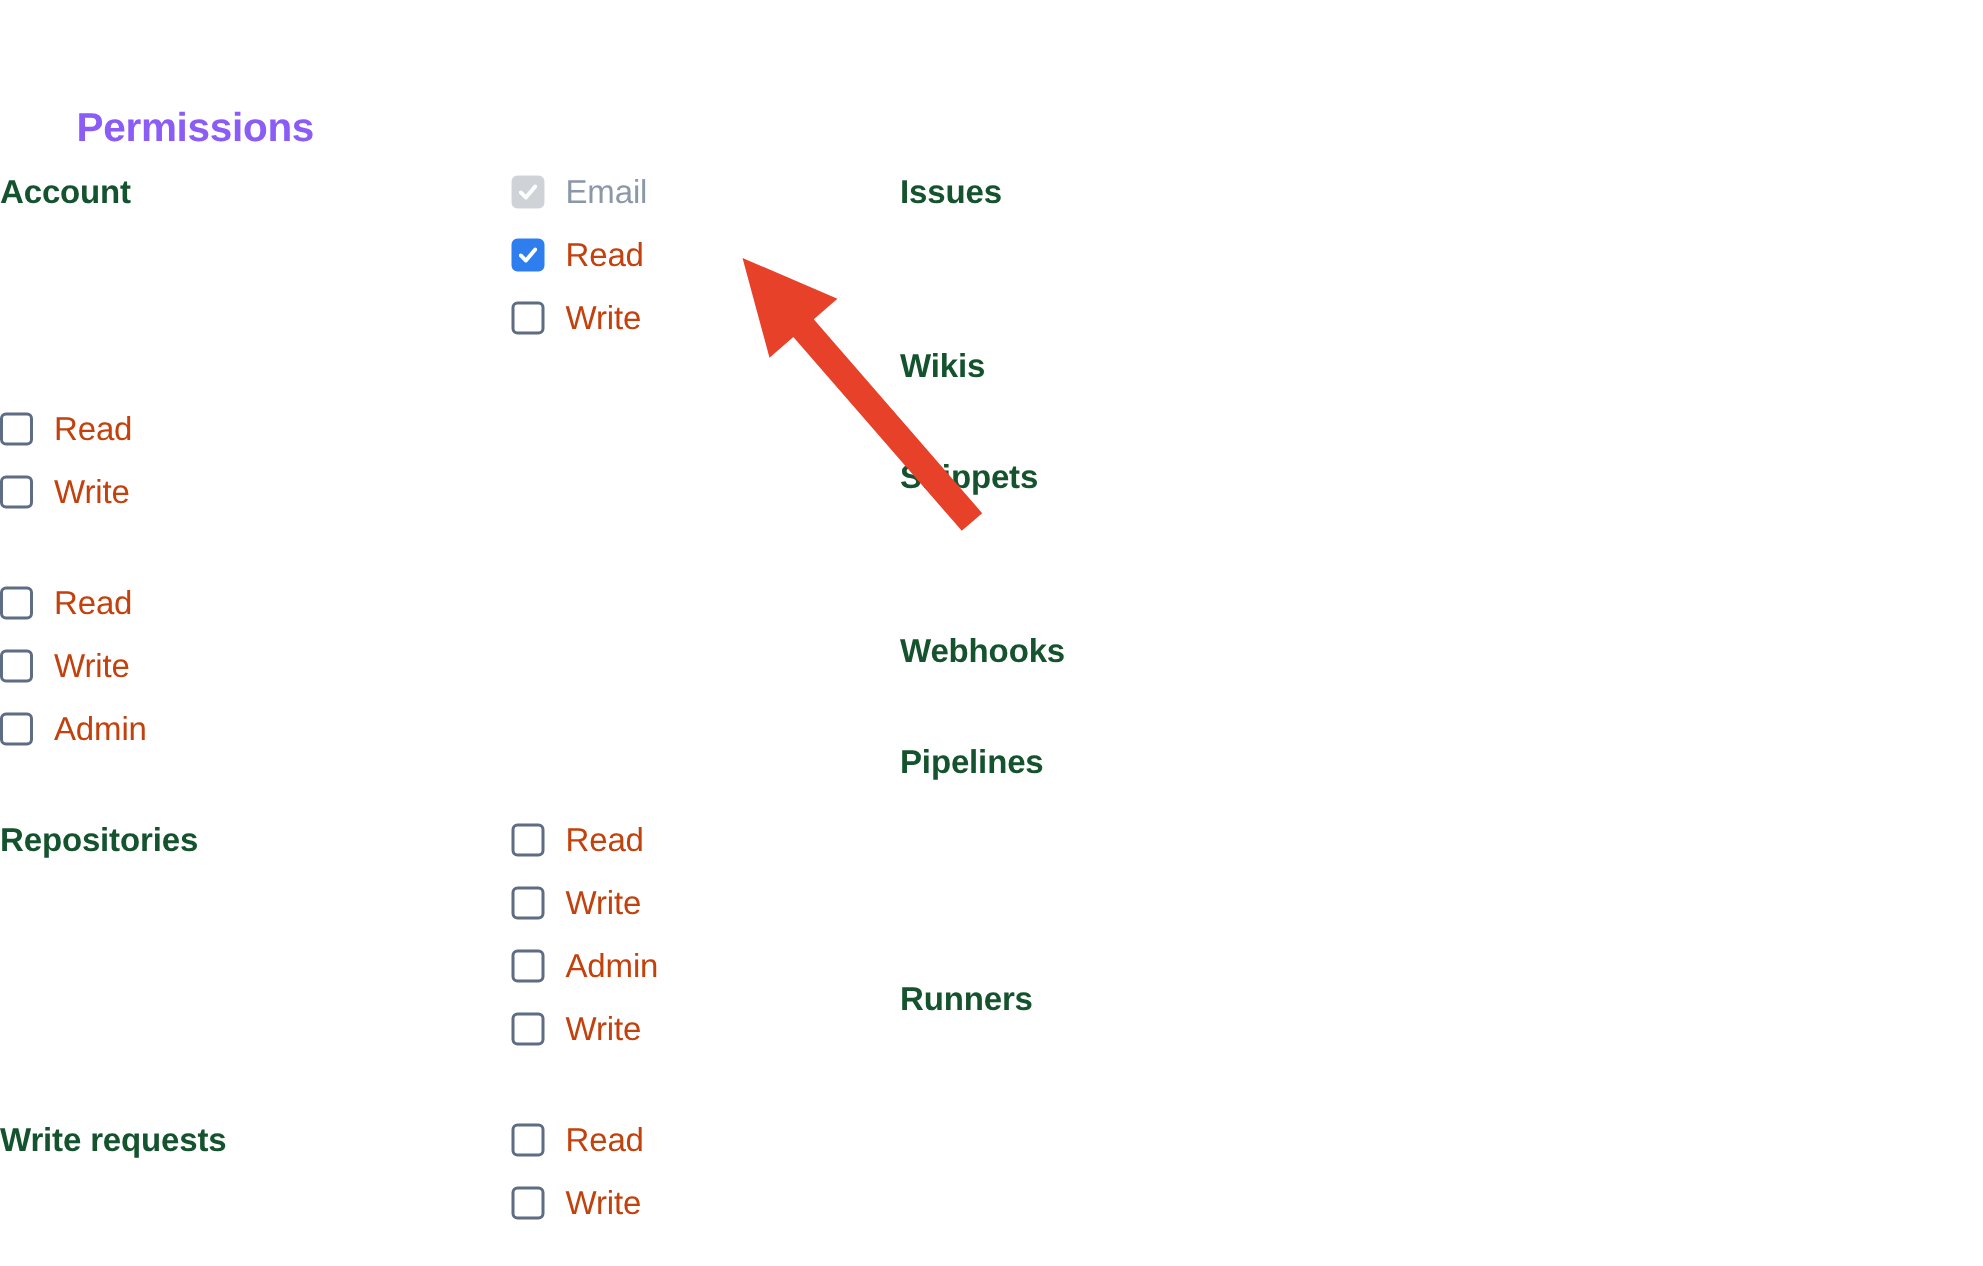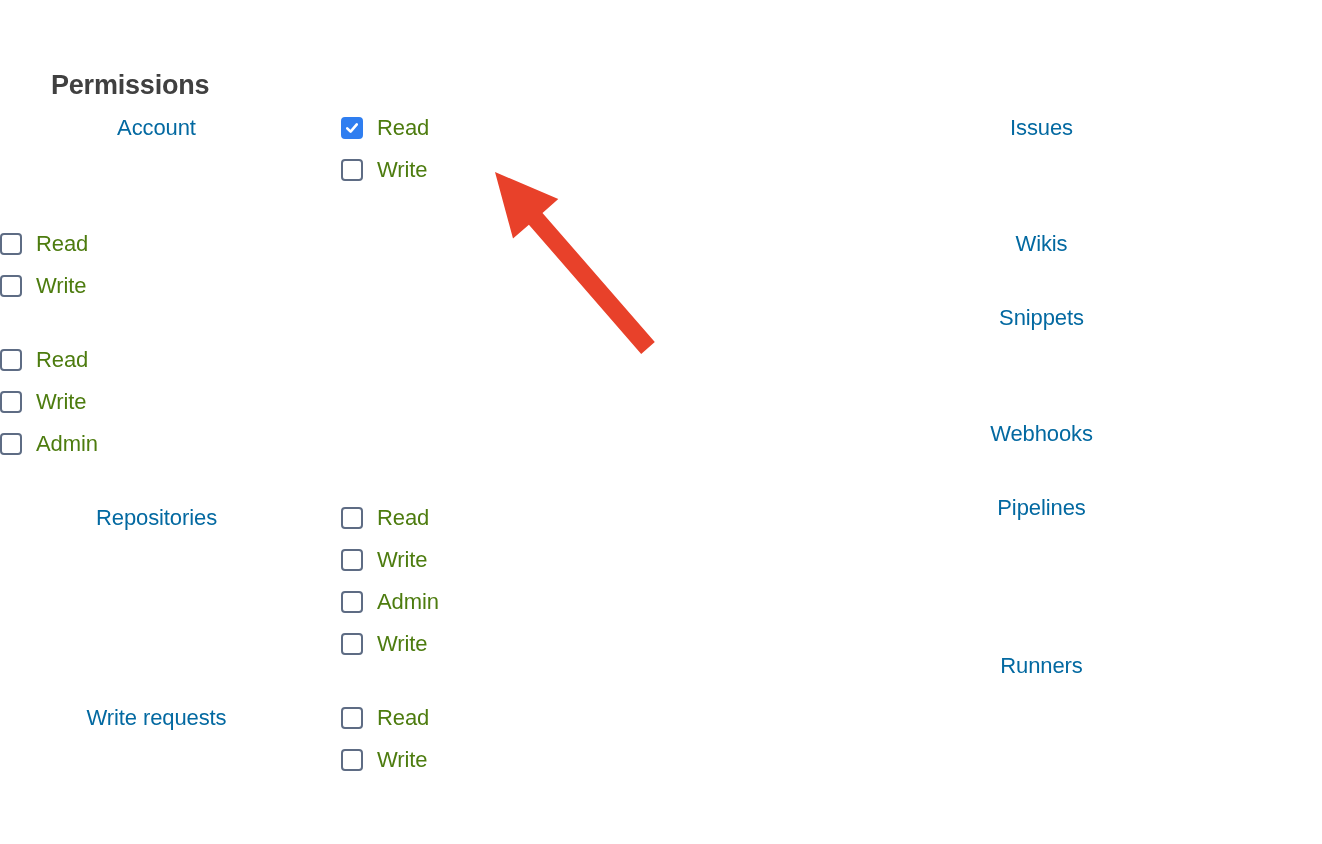--- a/index.html
+++ b/index.html
@@ -21,21 +21,21 @@
     position: absolute;
     inset: 0;
   }
 
   .page-title {
     position: absolute;
     left: 51px;
     top: 50px;
     font-size: 27px;
     font-weight: bold;
-    color: #404040;
+    color: #8b5cf6;
     letter-spacing: -0.2px;
     line-height: 34px;
     white-space: nowrap;
   }
 
   
   .perm-column {
     position: absolute;
     top: 107px;
   }
@@ -44,24 +44,24 @@
 
   
   .perm-group {
     display: flex;
     align-items: flex-start;
     margin-bottom: 32px;
   }
   .perm-group:last-child { margin-bottom: 0; }
 
   .group-label {
-    text-align: center;
+    text-align: left;
     font-size: 22px;
-    font-weight: normal;
-    color: #0369a1;
+    font-weight: bold;
+    color: #14532d;
     line-height: 42px;
     letter-spacing: -0.1px;
     padding-right: 28px;
     box-sizing: border-box;
     flex: 0 0 auto;
     white-space: pre-line;
   }
   .perm-column.left  .group-label { width: 341px; }
   .perm-column.right .group-label { width: 911px; }
 
@@ -107,21 +107,21 @@
     border-color: #2f7ef0;
     background: #2f7ef0;
   }
   .checkbox-box.disabled-checked {
     border-color: #cfd3d8;
     background: #cfd3d8;
   }
 
   .checkbox-label {
     font-size: 22px;
-    color: #4d7c0f;
+    color: #c2410c;
     line-height: 28px;
     letter-spacing: -0.1px;
     margin-left: 14px;
     white-space: nowrap;
   }
   .checkbox-label.disabled { color: #8c97a8; }
 
   
   #annotation-arrow {
     position: absolute;
@@ -137,20 +137,28 @@
 
 <div id="page-root">
 
   <h1 class="page-title">Permissions</h1>
 
   <div class="perm-column left">
       <div class="perm-group">
         <div class="group-label">Account</div>
         <div class="group-options">
           <label class="checkbox-row">
+            <span class="checkbox-box disabled-checked">
+              <svg class="tick" viewBox="0 0 12 12">
+                <path d="M1.2 6.3 L4.6 9.7 L10.8 2.4"></path>
+              </svg>
+            </span>
+            <span class="checkbox-label disabled">Email</span>
+          </label>
+          <label class="checkbox-row">
             <span class="checkbox-box checked">
               <svg class="tick" viewBox="0 0 12 12">
                 <path d="M1.2 6.3 L4.6 9.7 L10.8 2.4"></path>
               </svg>
             </span>
             <span class="checkbox-label">Read</span>
           </label>
           <label class="checkbox-row">
             <span class="checkbox-box"></span>
             <span class="checkbox-label">Write</span>

